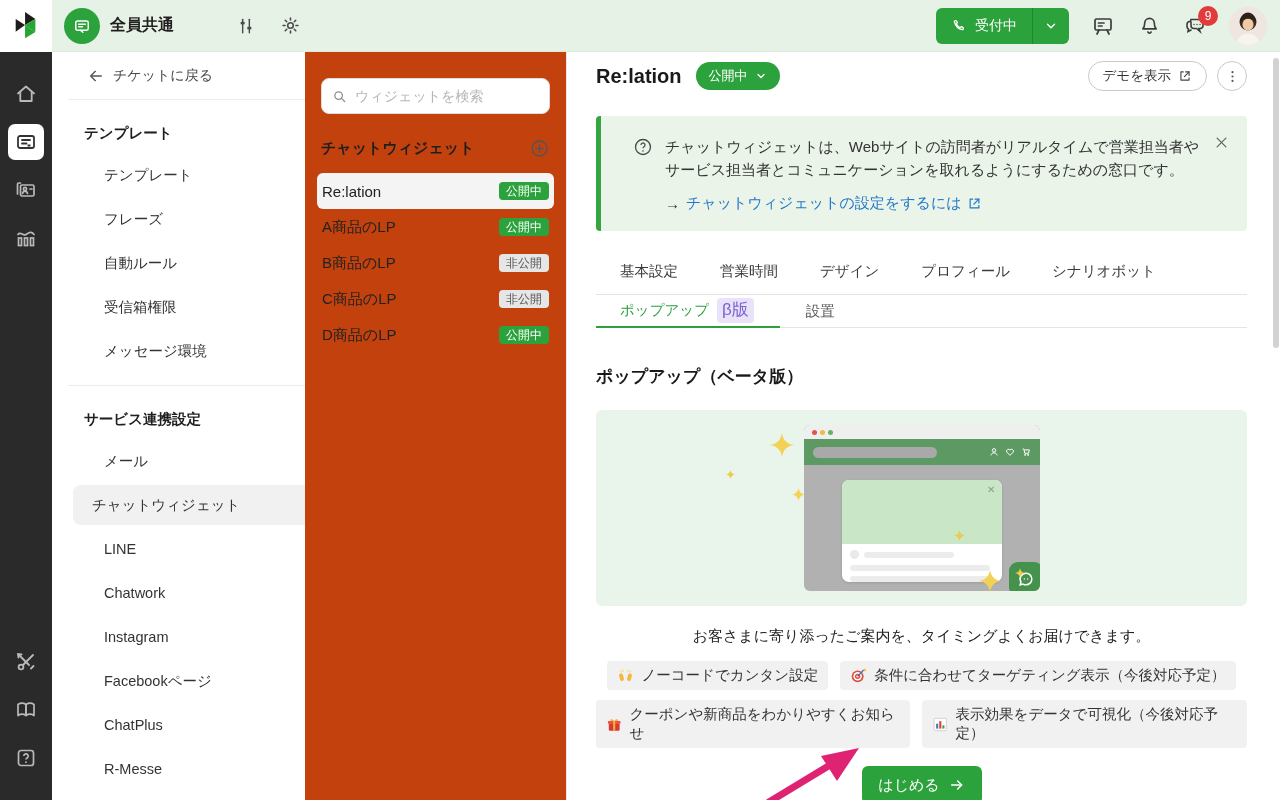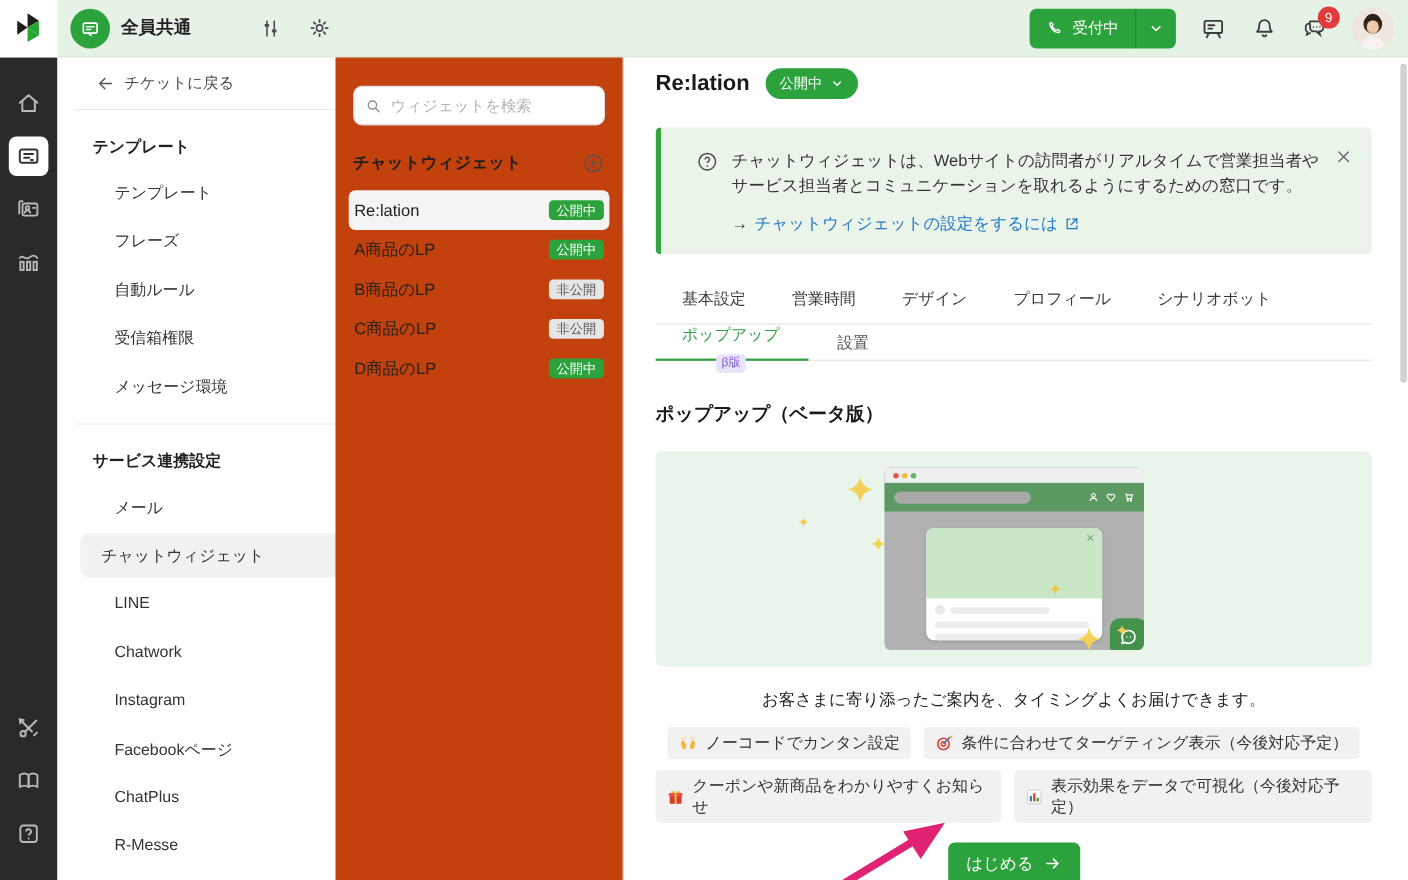--- a/index.html
+++ b/index.html
@@ -83,22 +83,22 @@
   .info-link-row { display:flex; align-items:center; gap:6px; margin:13px 0 0 32px; font-size:15px; }
   .info-arrow { color:#333; }
   .info-link { color:#2478c8; cursor:pointer; display:flex; align-items:center; gap:5px; }
   .info-close { position:absolute; right:18px; top:19px; cursor:pointer; }
 
   .tabs { display:flex; gap:42px; padding-left:24px; margin-top:31px; height:33px;
     border-bottom:1px solid #e4e4e4; }
   .tab { font-size:14.5px; color:#3a3a3a; cursor:pointer; }
   .subtabs { display:flex; height:33px; border-bottom:1px solid #e4e4e4; align-items:stretch; }
   .subtab { display:flex; align-items:center; gap:8px; padding:0 26px; font-size:14.5px; color:#555; cursor:pointer; }
-  .subtab.active { color:#2e9e3f; padding-left:24px; border-bottom:2px solid #2e9e3f; margin-bottom:-1px;flex-direction:column; }
-  .beta-badge { background:#e9e3f9; color:#7f5fd3; font-size:11px; padding:2px 5px; border-radius:4px; line-height:1.2; }
+  .subtab.active { color:#2e9e3f; padding-left:24px; border-bottom:2px solid #2e9e3f; margin-bottom:-1px; }
+  .beta-badge { background:#e9e3f9; color:#7f5fd3; font-size:17px; padding:2px 5px; border-radius:4px; line-height:1.2; }
 
   .section-heading { margin-top:37px; font-size:17px; font-weight:bold; color:#1a1a1a; }
 
   .illus-panel { position:relative; margin-top:22px; height:196px; background:#e9f5ea; border-radius:6px; }
   .browser { position:absolute; left:50%; top:15px; transform:translateX(-50%); width:236px; height:166px;
     border-radius:6px; overflow:hidden; background:#b1b1b1; }
   .b-titlebar { height:14px; background:#efefef; display:flex; align-items:center; gap:3px; padding-left:8px; }
   .b-dot { width:5px; height:5px; border-radius:50%; }
   .b-nav { height:26px; background:#5d9a63; display:flex; align-items:center; padding:0 9px; }
   .b-pill { width:124px; height:11px; border-radius:6px; background:#a9a9a9; }
@@ -350,20 +350,37 @@
 
   <div class="main">
     <div class="main-inner">
       <div class="page-header">
         <span class="page-title">Re:lation</span>
         <span class="status-pill">
           <span>公開中</span>
           <svg width="12" height="12" viewBox="0 0 24 24" fill="none" stroke="#fff" stroke-width="2.6" stroke-linecap="round">
             <polyline points="6,9 12,15 18,9"></polyline>
           </svg>
+        </span>
+        <span class="header-right">
+          <span class="demo-btn">
+            <span>デモを表示</span>
+            <svg width="14" height="14" viewBox="0 0 24 24" fill="none" stroke="#444" stroke-width="1.9" stroke-linecap="round" stroke-linejoin="round">
+              <path d="M9 5H5v14h14v-4"></path>
+                <path d="M13 5h6v6"></path>
+                <line x1="19" y1="5" x2="11" y2="13"></line>
+            </svg>
+          </span>
+          <span class="kebab-btn">
+            <svg width="15" height="15" viewBox="0 0 24 24" fill="#555">
+              <circle cx="12" cy="5" r="1.7"></circle>
+                <circle cx="12" cy="12" r="1.7"></circle>
+                <circle cx="12" cy="19" r="1.7"></circle>
+            </svg>
+          </span>
         </span>
       </div>
 
       <div class="info-box">
         <div class="info-row">
           <svg width="20" height="20" viewBox="0 0 24 24" fill="none" stroke="#4a4a4a" stroke-width="1.6" style="flex:0 0 20px;margin-top:2px">
             <circle cx="12" cy="12" r="9"></circle>
             <path d="M9.6 9.6a2.4 2.4 0 1 1 3.6 2.1c-.8.45-1.2.9-1.2 1.8"></path>
             <circle cx="12" cy="16.8" r="1" fill="#4a4a4a" stroke="none"></circle>
           </svg>

